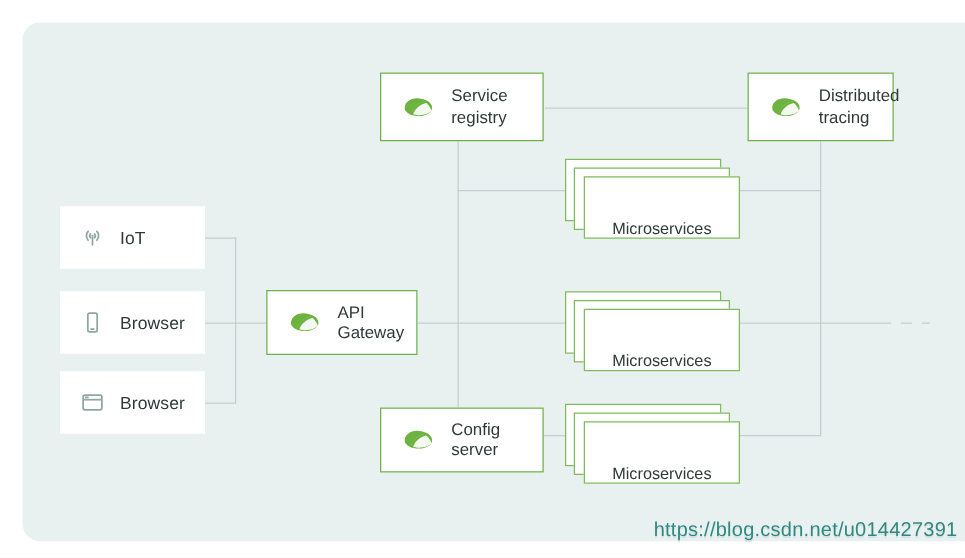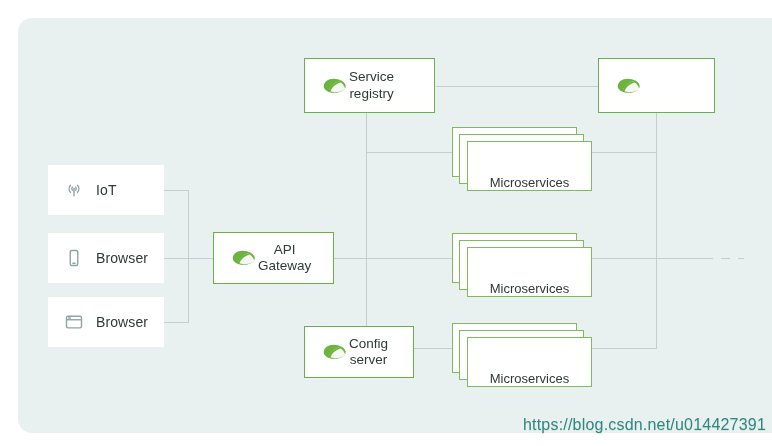--- a/index.html
+++ b/index.html
@@ -68,22 +68,21 @@
   .client .label {
     font-size: 14px;
     color: #2f3a38;
     letter-spacing: .1px;
   }
 
   
   .spring {
     border: 1.4px solid #6ab04c;
     padding-left: 14px;
-    gap: 0;
-    text-align: center;
+    gap: 12px;
   }
   .spring .label {
     font-size: 13.5px;
     color: #2f3a38;
     line-height: 1.22;
     white-space: pre-line;
   }
 
   
   .stack {
@@ -234,23 +233,25 @@
   </div>
 
   <div class="node spring" style="left:598px; top:58px; width:117px; height:55px;">
     <span class="spring-logo">
       <svg viewBox="0 0 36 30" width="30" height="26">
         <path d="M6.2 17.8c-1.6-4.4 1.2-9.2 6.6-10.9 4.6-1.5 10.2-.6 14.4 1.7 3.8 2.1 5.6 5.3 4.6 8.3-1.1 3.4-5.3 5.7-10.6 6.2-5.9.5-11.4-1.1-13.8-4-.6-.6-1-1-1.2-1.3z" fill="#6db33f"></path>
         <path d="M24.5 9.3c-5.1 1.2-8.8 4.2-11 7.6-.8 1.3-1.4 2.6-1.7 3.8 2.9 1.3 6.6 1.9 10.1 1.6 4.3-.4 7.8-1.9 9.6-4.1-1.1-3.6-3.7-6.8-7-8.9z" fill="#ffffff" opacity=".92"></path>
         <path d="M26.8 8.6c-6.1 1-11 4.1-13.6 8.2-1 1.6-1.6 3.2-1.8 4.6.7.3 1.5.6 2.3.8.2-1.3.8-2.7 1.7-4.1 2.5-3.8 7-6.7 12.6-7.9-.4-.5-.8-1-1.2-1.6z" fill="#6db33f"></path>
       </svg>
     </span>
-  </div>
-
-  <div class="node spring" style="left:304px; top:326px; width:110px; height:52px;">
+    <span class="label">Distributed
+tracing</span>
+  </div>
+
+  <div class="node spring" style="left:304px; top:326px; width:131px; height:52px;">
     <span class="spring-logo">
       <svg viewBox="0 0 36 30" width="30" height="26">
         <path d="M6.2 17.8c-1.6-4.4 1.2-9.2 6.6-10.9 4.6-1.5 10.2-.6 14.4 1.7 3.8 2.1 5.6 5.3 4.6 8.3-1.1 3.4-5.3 5.7-10.6 6.2-5.9.5-11.4-1.1-13.8-4-.6-.6-1-1-1.2-1.3z" fill="#6db33f"></path>
         <path d="M24.5 9.3c-5.1 1.2-8.8 4.2-11 7.6-.8 1.3-1.4 2.6-1.7 3.8 2.9 1.3 6.6 1.9 10.1 1.6 4.3-.4 7.8-1.9 9.6-4.1-1.1-3.6-3.7-6.8-7-8.9z" fill="#ffffff" opacity=".92"></path>
         <path d="M26.8 8.6c-6.1 1-11 4.1-13.6 8.2-1 1.6-1.6 3.2-1.8 4.6.7.3 1.5.6 2.3.8.2-1.3.8-2.7 1.7-4.1 2.5-3.8 7-6.7 12.6-7.9-.4-.5-.8-1-1.2-1.6z" fill="#6db33f"></path>
       </svg>
     </span>
     <span class="label">Config
 server</span>
   </div>

